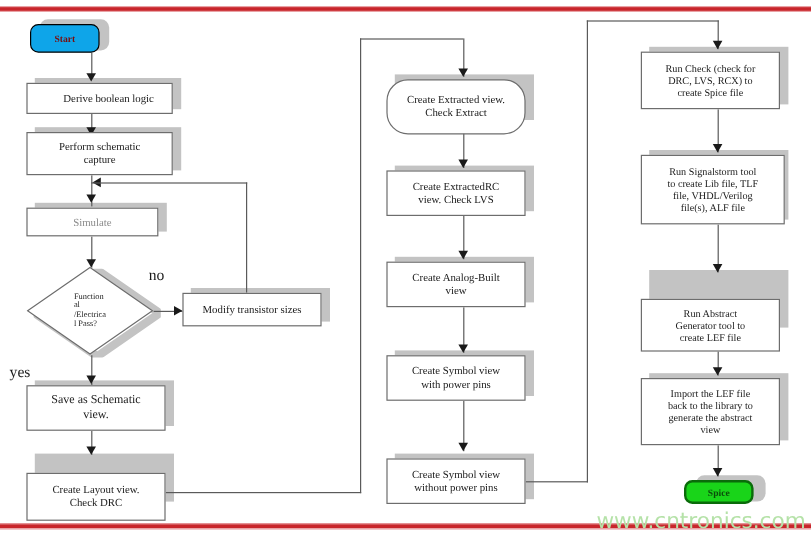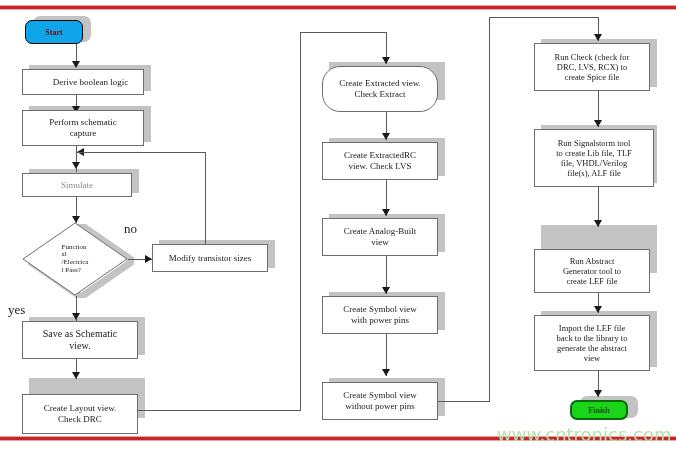--- a/index.html
+++ b/index.html
@@ -299,17 +299,17 @@
   <div class="shadow" style="left:541px; top:311px; width:116px; height:56px;"></div>
   <div class="node" style="left:534px; top:315px; width:116px; height:56px; font-size:8.5px;">Import the LEF file
 back to the library  to
 generate  the abstract
 view</div>
 
   <div class="line v" style="left:598px; top:371px; height:26px;"></div>
   <div class="arrow down" style="left:594px; top:390px;"></div>
 
   <div class="shadow round" style="left:580px; top:396px; width:58px; height:22px;"></div>
-  <div class="term finish" style="left:570px; top:400px; width:58px; height:20px; font-size:8px;">Finish</div>
+  <div class="term finish" style="left:570px; top:400px; width:58px; height:20px; font-size:8px;">Spice</div>
 
   <div class="watermark">www.cntronics.com</div>
 
 </div>
 
 </body></html>

